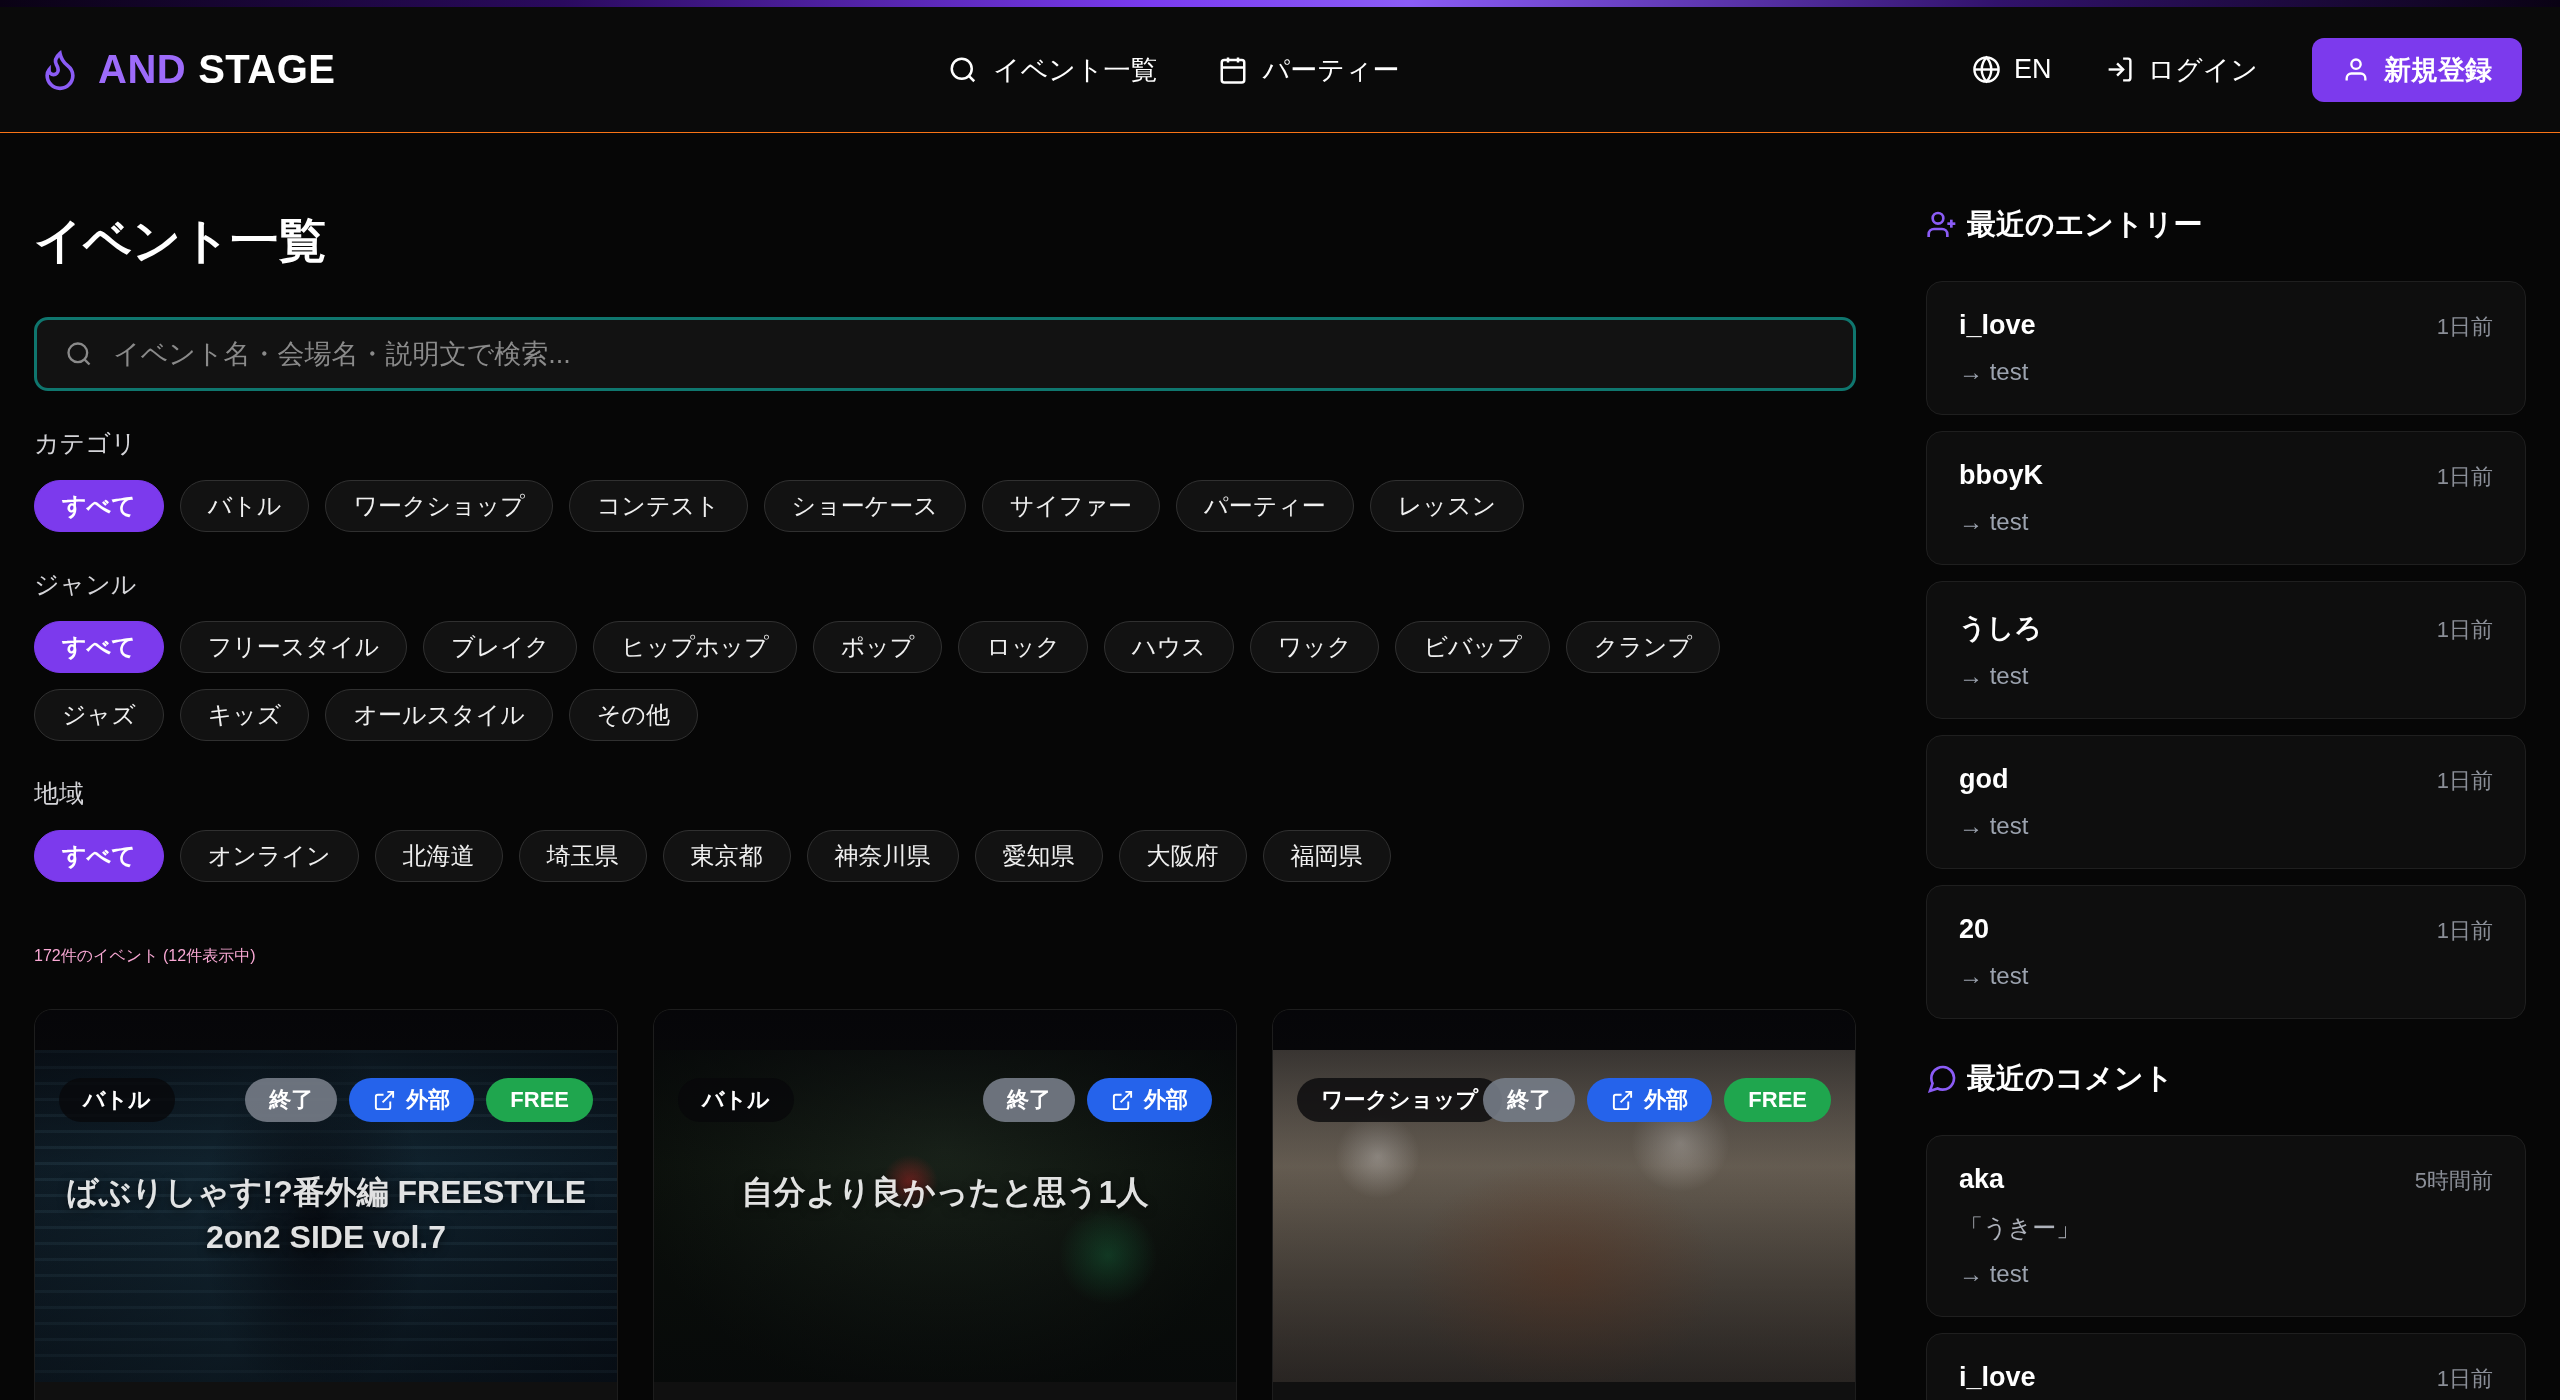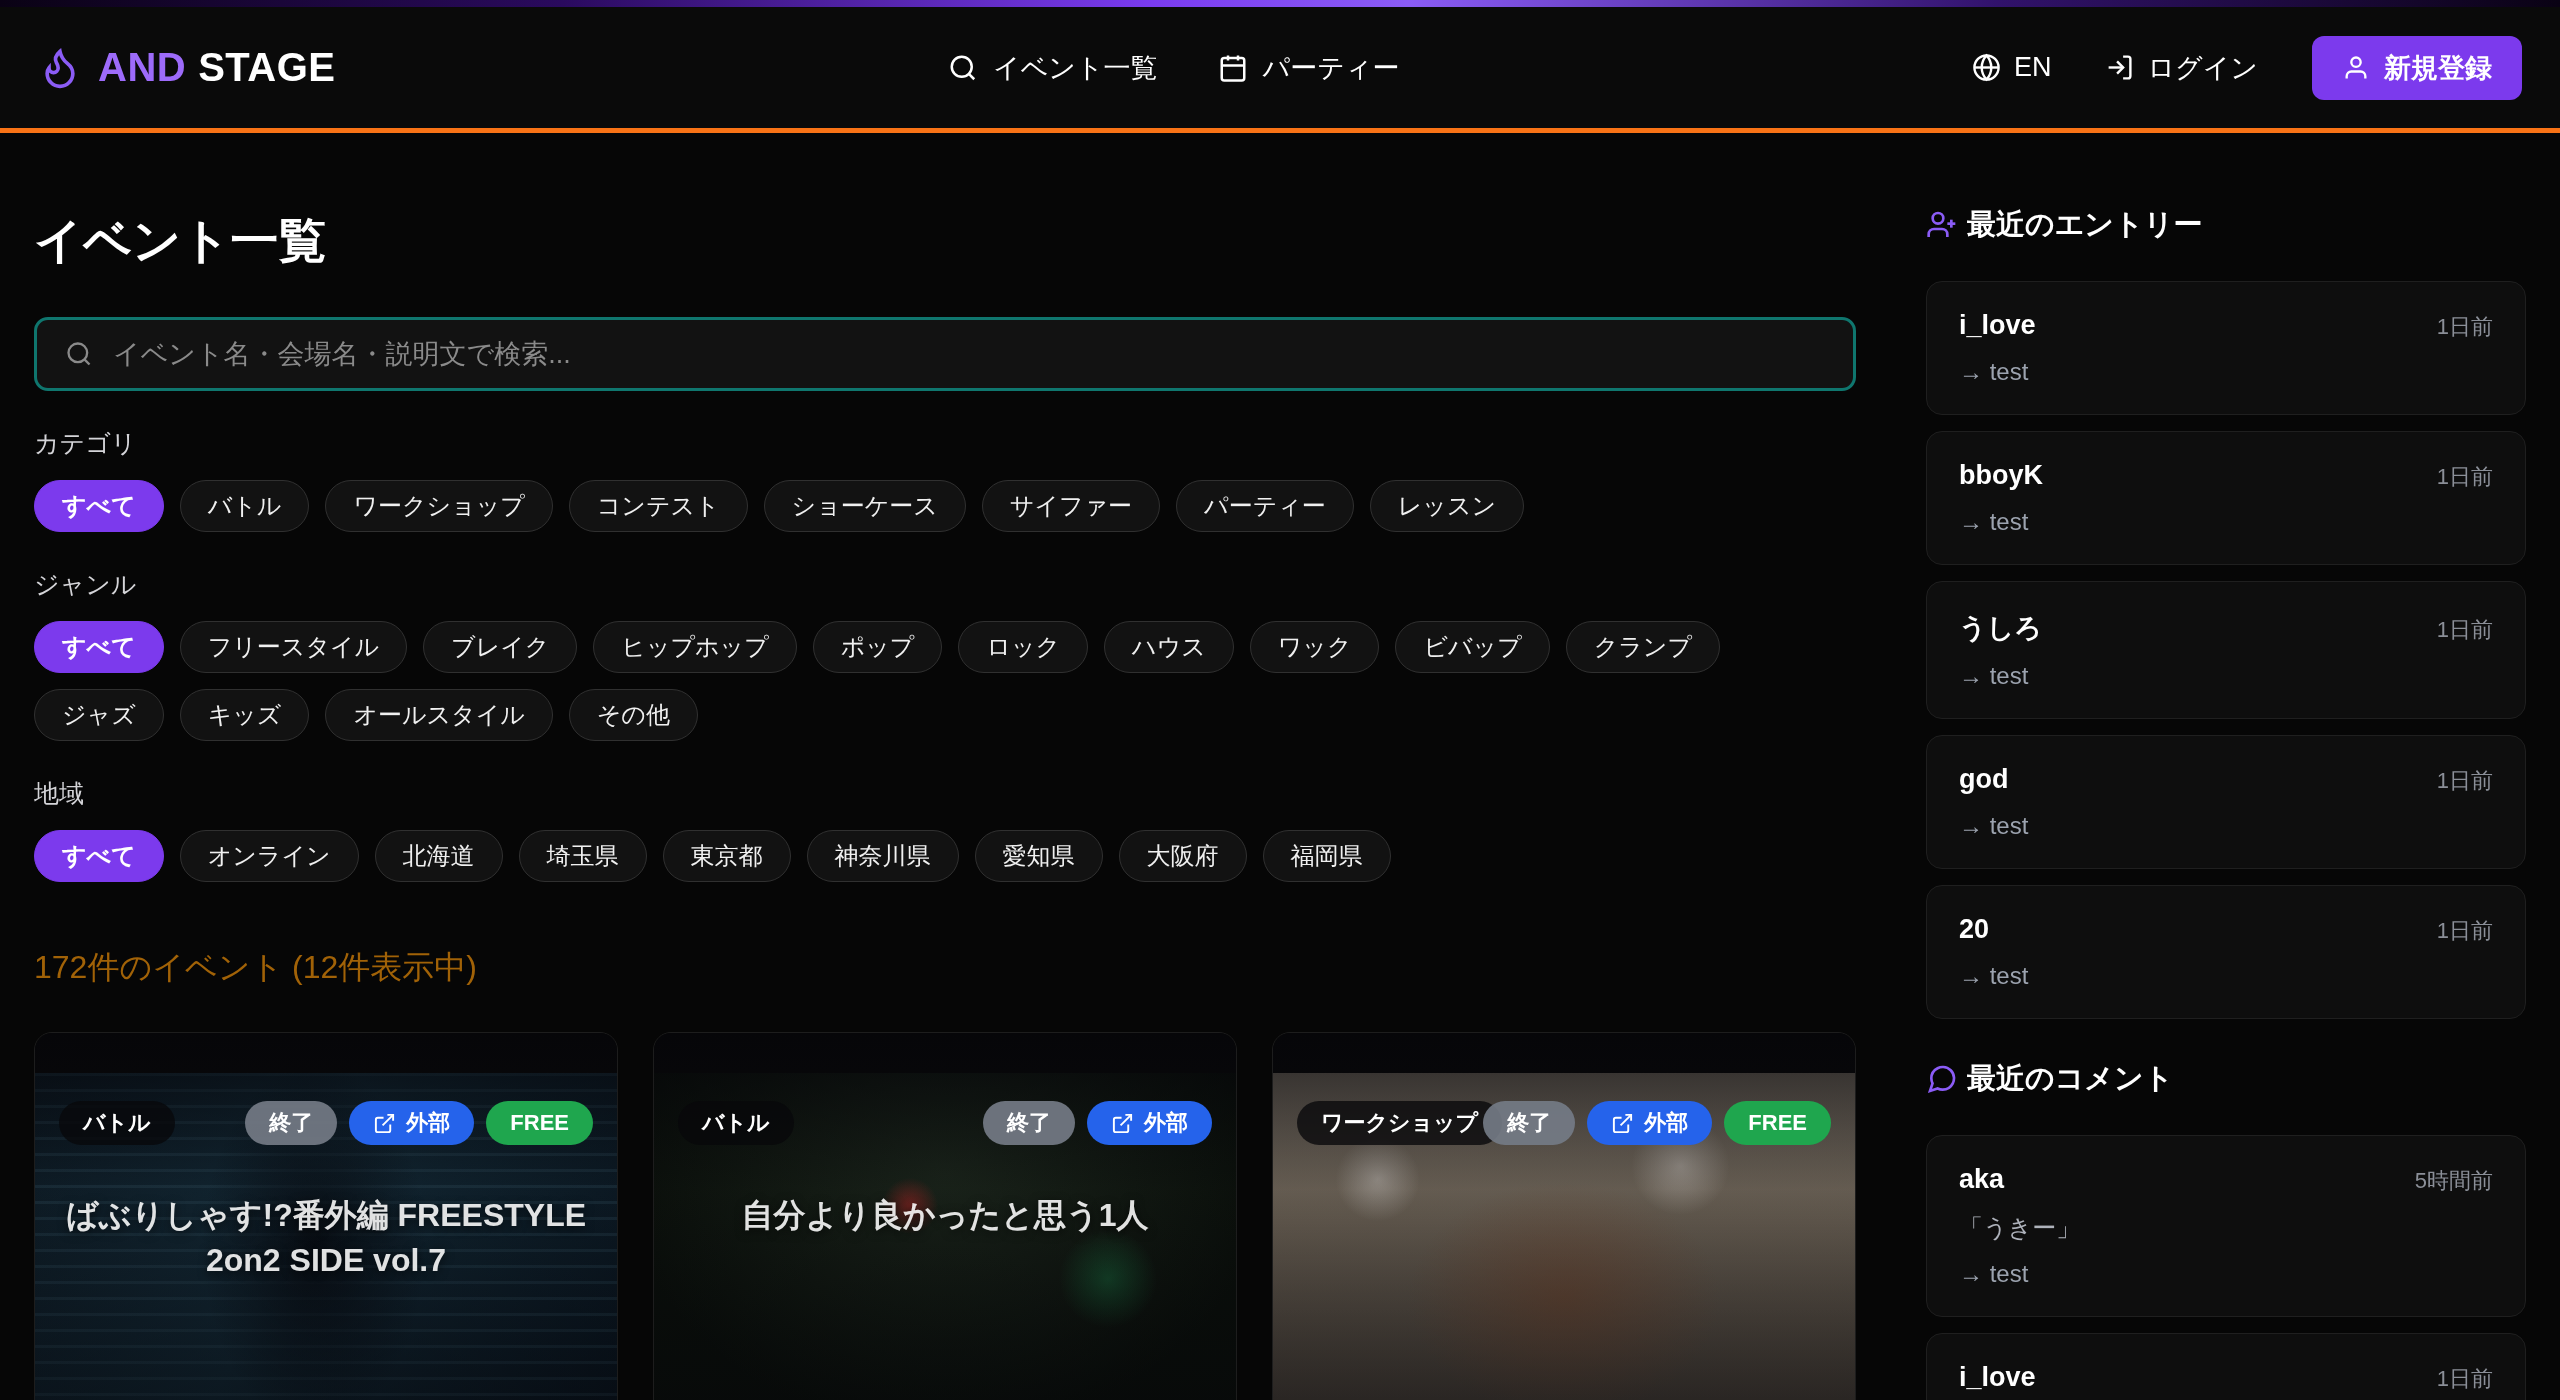--- a/index.html
+++ b/index.html
@@ -10,21 +10,21 @@
     font-family:"Liberation Sans","DejaVu Sans",sans-serif;
   }
   svg { display:block; }
 
   
   .top-accent { height:7px;
     background:linear-gradient(90deg,#0a0214 0%,#2a0a5e 22%,#7a3bf0 45%,#8b5cf6 55%,#31126b 78%,#0a0214 100%); }
 
   
   header { height:126px; display:flex; align-items:center; padding:0 38px;
-    background:#0a0a0a; border-bottom:5px solid #f97316; position:relative; }
+    background:#0a0a0a; border-bottom:1px solid #f97316; position:relative; }
   .logo { display:flex; align-items:center; gap:16px; cursor:pointer; }
   .logo svg { width:44px; height:44px; stroke:#8b5cf6; fill:none; stroke-width:2; }
   .logo-text { font-size:40px; font-weight:700; letter-spacing:.5px; display:flex; gap:12px; }
   .logo-and { color:#9d6bfa; }
   .logo-stage { color:#fff; }
   .main-nav { position:absolute; left:948px; display:flex; gap:60px; }
   .nav-item { display:flex; align-items:center; gap:15px; color:#fff; font-size:27px; cursor:pointer; text-decoration:none; }
   .nav-item svg { width:30px; height:30px; stroke:#fff; fill:none; stroke-width:2; }
   .header-right { margin-left:auto; display:flex; align-items:center; gap:54px; }
   .hbtn { display:flex; align-items:center; gap:13px; color:#fff; font-size:27px; cursor:pointer; text-decoration:none; }
@@ -47,21 +47,21 @@
   .searchbar input { flex:1; background:transparent; border:none; outline:none; color:#e5e5e5; font-size:27px;
     font-family:inherit; }
   .searchbar input::placeholder { color:#8a8a8a; }
 
   .filter-label { margin-top:36px; font-size:25px; color:#d4d4d8; }
   .chips { display:flex; flex-wrap:wrap; gap:16px; margin-top:20px; }
   .chip { height:52px; padding:0 27px; border-radius:26px; background:#121212; border:1px solid #303030;
     color:#f0f0f0; font-size:24px; display:flex; align-items:center; cursor:pointer; font-family:Liberation Sans, sans-serif; }
   .chip-active { background:#7c3aed; border-color:#7c3aed; color:#fff; font-weight:600; }
 
-  .results { margin-top:64px; font-size:32px; color:#a16207; }
+  .results { margin-top:64px; font-size:16px; color:#f9a8d4; }
 
   .cards { display:flex; gap:35px; margin-top:42px; }
   .card { flex:1; background:#101010; border:1px solid #1d1d1d; border-radius:18px; overflow:hidden; cursor:pointer; }
   .media { position:relative; height:372px; background:#0b0b0b; }
   .photo { position:absolute; left:0; right:0; top:40px; bottom:0; }
   .photo-0 { background:
     radial-gradient(ellipse 160px 260px at 48% 52%, rgba(8,12,18,.9), rgba(8,12,18,0) 70%),
     repeating-linear-gradient(180deg, rgba(56,88,104,.28) 0 3px, rgba(0,0,0,0) 3px 16px),
     linear-gradient(115deg,#0e1c26 0%,#142b38 45%,#0a1620 100%); }
   .photo-1 { background:

